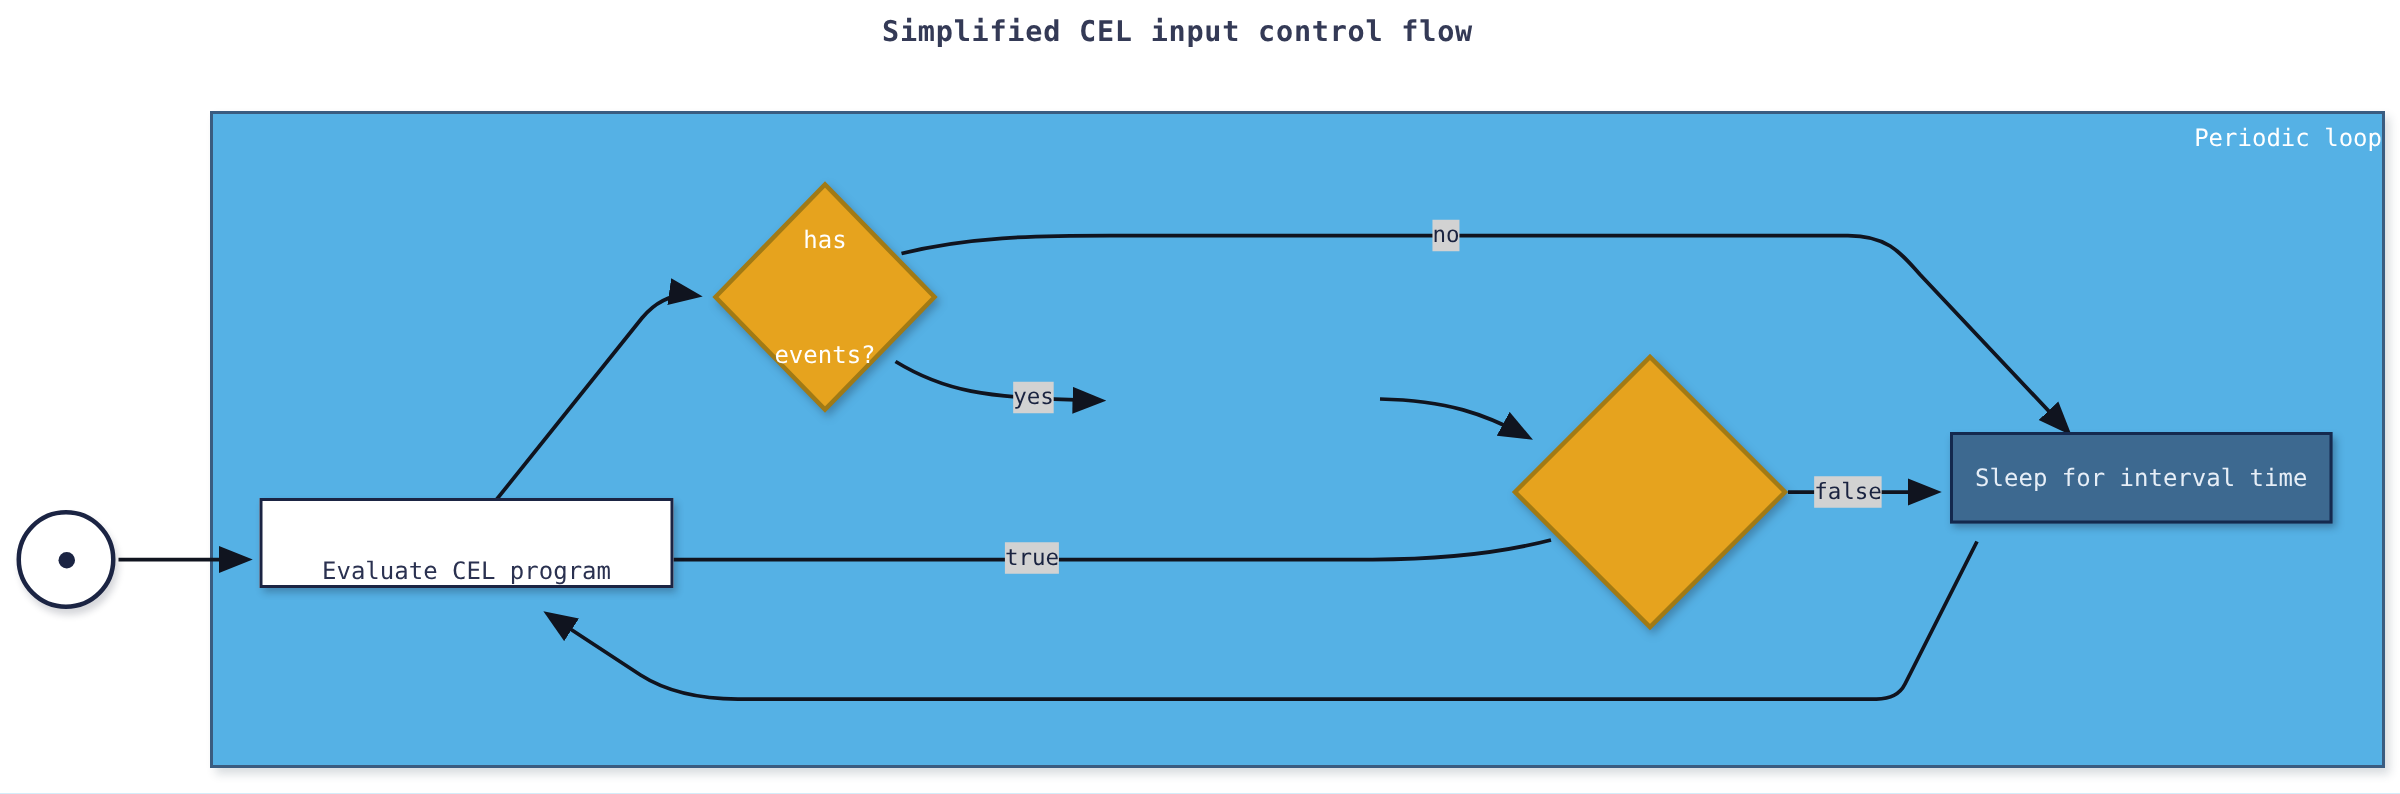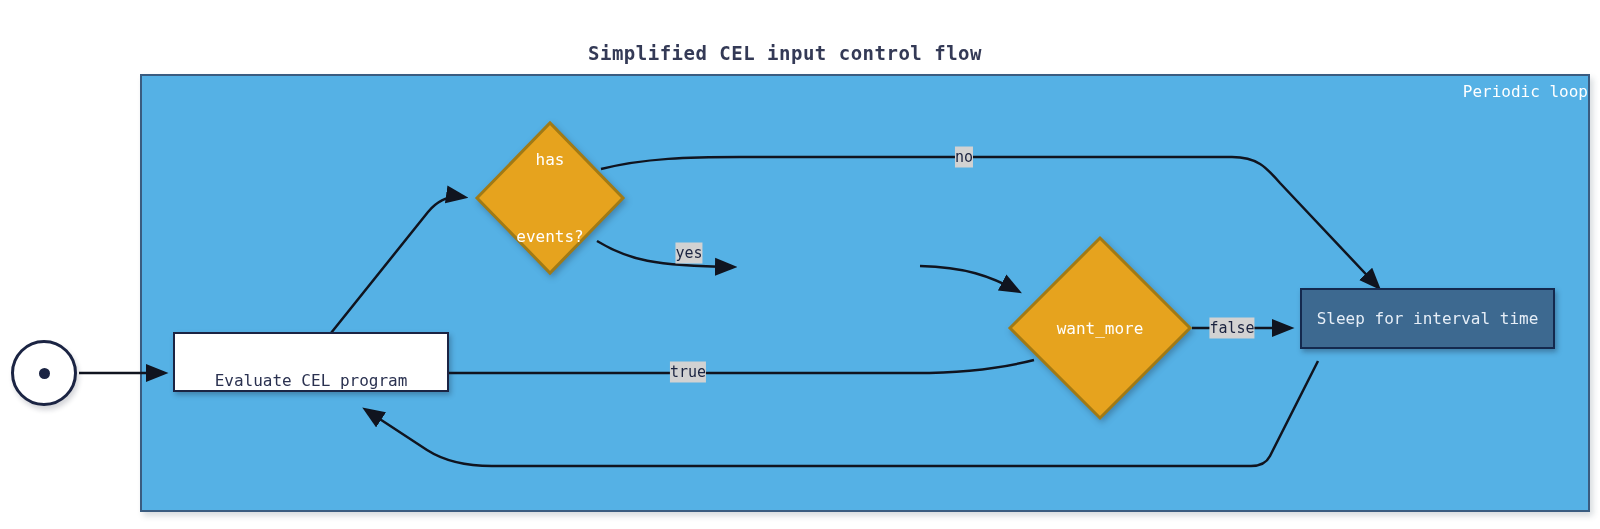--- a/index.html
+++ b/index.html
@@ -2,21 +2,21 @@
 <html style="--title-color: #343A56; --container-fill: #55B1E5; --container-border: #3A5C80; --container-label: #FFFFFF; --diamond-fill: #E6A31E; --diamond-border: #A17A15; --diamond-text: #FFFFFF; --box-fill: #FFFFFF; --box-border: #1B2443; --box-text: #2A3150; --sleep-fill: #3D6990; --sleep-border: #14294E; --sleep-text: #E6EEF7; --edge-color: #10141F; --edge-label-bg: #D2D2D2; --edge-label-text: #1A2340;"><head>
 <meta charset="utf-8">
 <style>
   html,body{margin:0;padding:0;background:#ffffff;}
   #stage{
     position:relative;width:1600px;height:529px;overflow:hidden;
     font-family:"DejaVu Sans Mono","Liberation Mono",monospace;
   }
   .title{
     position:absolute;left:0;top:10px;width:1570px;text-align:center;
-    font-size:19px;font-weight:bold;letter-spacing:0.5px;color:var(--title-color);margin-top:32px;
+    font-size:19px;font-weight:bold;letter-spacing:0.5px;color:var(--title-color);
   }
   .container-box{
     position:absolute;left:140px;top:74px;width:1446px;height:434px;
     background:var(--container-fill);border:2px solid var(--container-border);
     box-shadow:3px 4px 6px rgba(40,60,80,0.18);
   }
   .container-label{
     position:absolute;left:0;top:6px;width:100%;text-align:right;
     font-size:16px;color:var(--container-label);
   }
@@ -98,22 +98,19 @@
 
 
   <div class="node dark-node" style="left:1300px;top:288px;width:255px;height:61px;">
     <span>Sleep for interval time</span>
   </div>
 
   <div class="diamond-label" style="left:477px;top:123px;width:146px;height:150px;gap:48px;">
     <span>has</span>
     <span>events?</span>
   </div>
-  <div class="diamond-label" style="left:1010px;top:238px;width:180px;height:180px;">
-    <span>want_more</span>
-  </div>
 
-  <div class="edge-label" style="left:689px;top:253px;">yes</div>
+  <div class="edge-label" style="left:689px;top:265px;">yes</div>
   <div class="edge-label" style="left:964px;top:157px;">no</div>
   <div class="edge-label" style="left:688px;top:372px;">true</div>
   <div class="edge-label" style="left:1232px;top:328px;">false</div>
 
 </div>
 
 </body></html>

